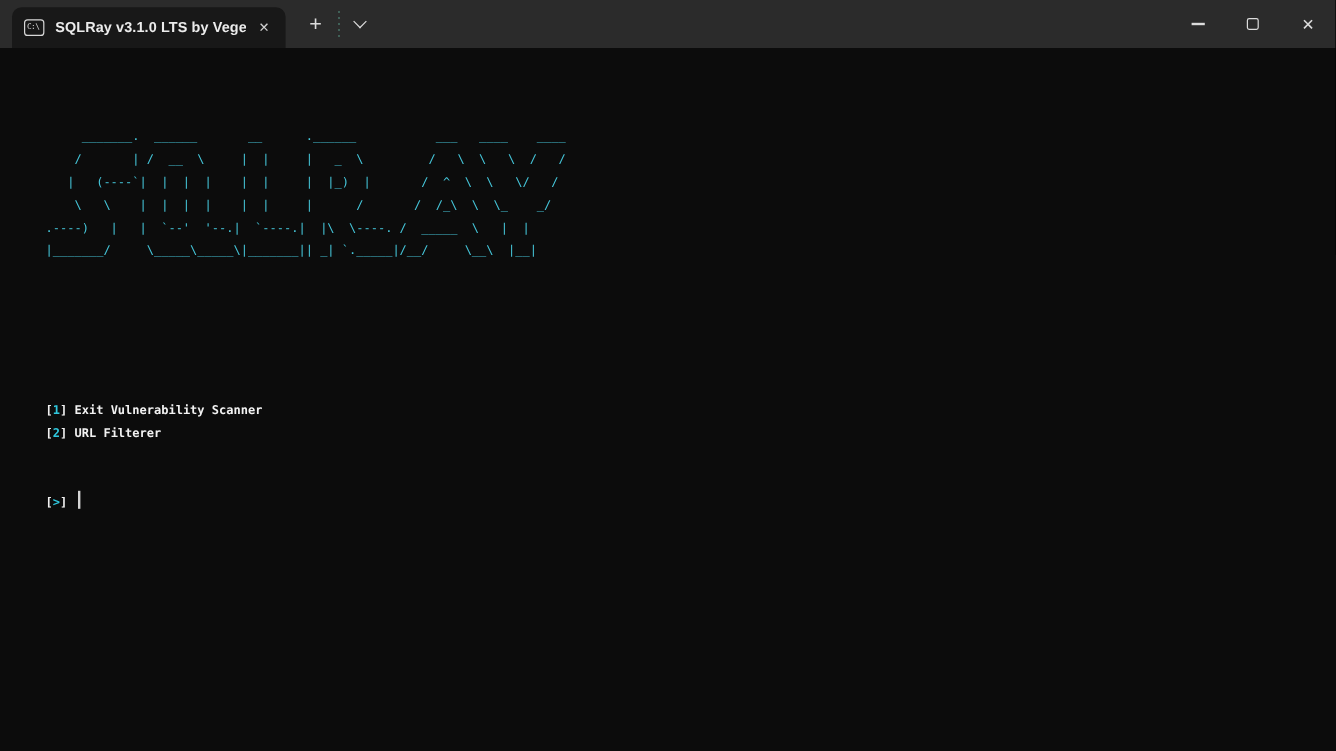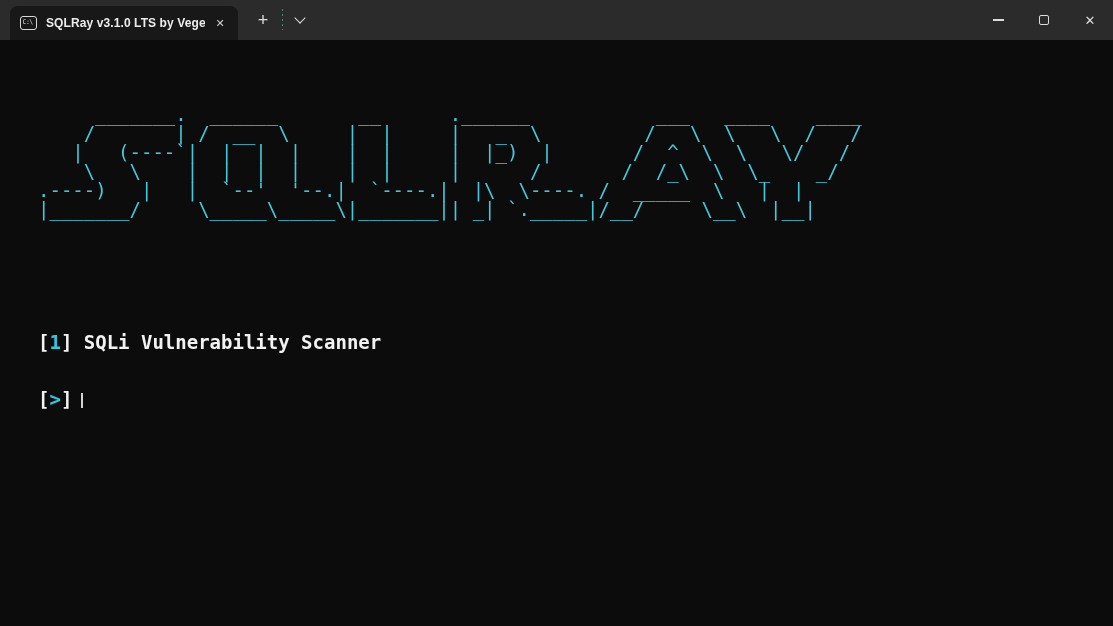--- a/index.html
+++ b/index.html
@@ -77,21 +77,21 @@
   }
   .minimize-glyph{width:11px;height:1.3px;background:var(--control-icon);}
   .maximize-glyph{width:10px;height:10px;border:1.2px solid var(--control-icon);border-radius:2px;}
   .close-glyph{font-size:13px;font-weight:300;}
   
   .terminal{
     position:absolute;top:40px;left:0;right:0;bottom:0;
     background:var(--terminal-bg);
     padding:8px 0 0 38px;
     font-family:"DejaVu Sans Mono","Liberation Mono",monospace;
-    font-size:19px;line-height:19px;
+    font-size:10px;line-height:19px;
     white-space:pre;
   }
   .ascii-banner{
     display:block;
     margin-top:19px;           
     color:var(--banner-cyan);
     font-weight:normal;
   }
   .menu-block{
     margin-top:38px;           
@@ -141,18 +141,18 @@
   </div>
 
   <div class="terminal">
     <span class="ascii-banner">     _______.  ______       __      .______           ___   ____    ____
     /       | /  __  \     |  |     |   _  \         /   \  \   \  /   /
    |   (----`|  |  |  |    |  |     |  |_)  |       /  ^  \  \   \/   /
     \   \    |  |  |  |    |  |     |      /       /  /_\  \  \_    _/
 .----)   |   |  `--'  '--.|  `----.|  |\  \----. /  _____  \   |  |
 |_______/     \_____\_____\|_______|| _| `._____|/__/     \__\  |__|</span>
     <div class="menu-block">
-      <div><div class="menu-line"><span class="fg">[</span><span class="accent">1</span><span class="fg">] SQLi Vulnerability Scanner</span></div></div>
+      <div><div class="menu-line"><span class="fg">[</span><span class="accent">1</span><span class="fg">] Exit Vulnerability Scanner</span></div><div class="menu-line"><span class="fg">[</span><span class="accent">2</span><span class="fg">] URL Filterer</span></div></div>
       <div class="menu-line"><span class="fg">[</span><span class="accent">&gt;</span><span class="fg">]</span><span class="text-cursor"></span></div>
     </div>
   </div>
 
 </div>
 
 </body></html>

